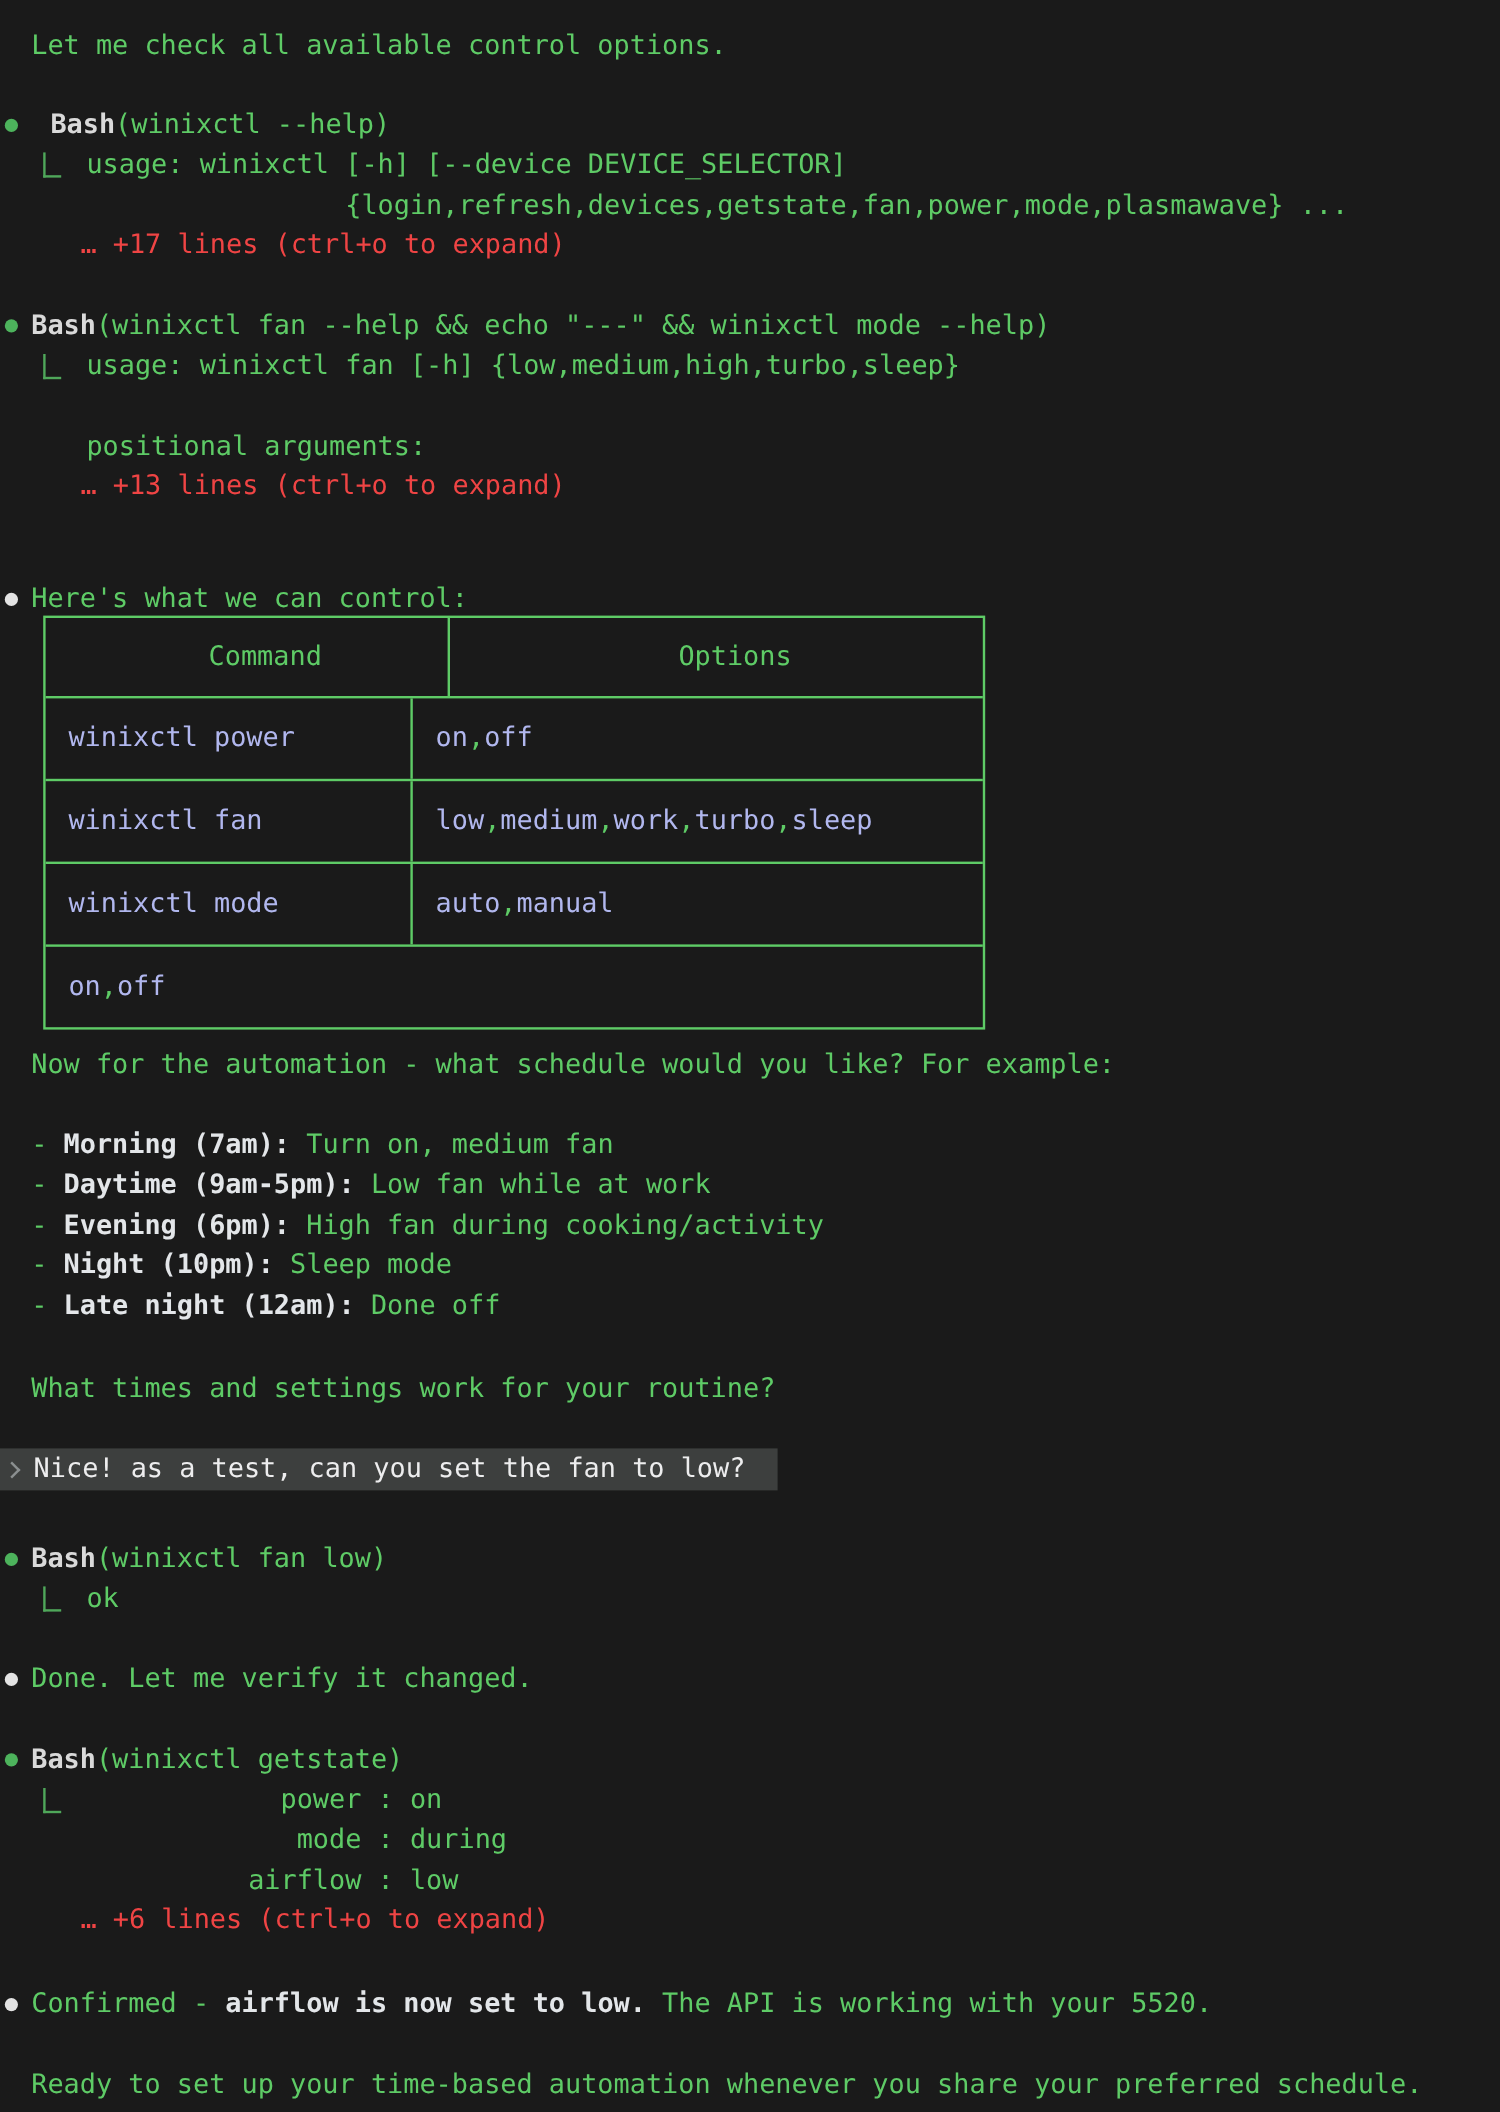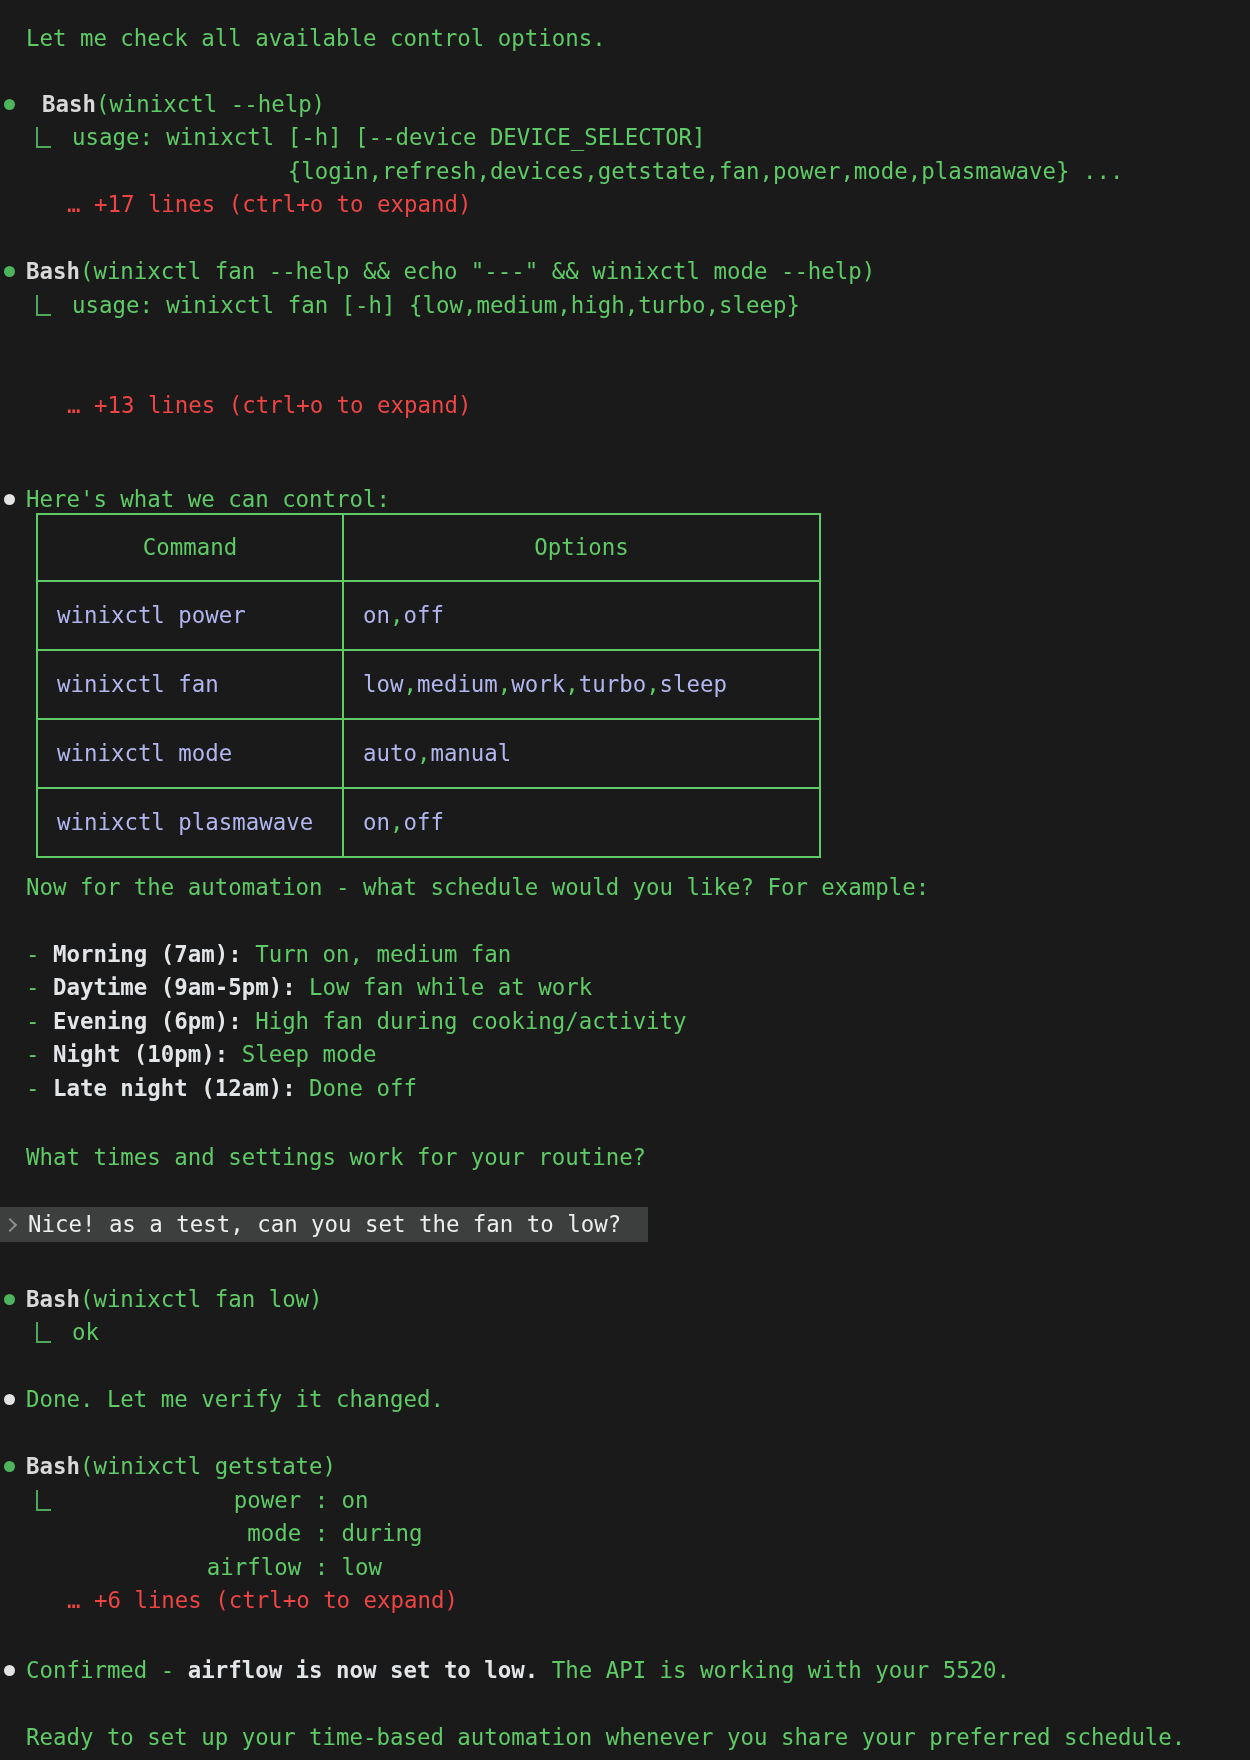--- a/index.html
+++ b/index.html
@@ -20,21 +20,21 @@
   .bull.white{background:#e3e3e3;}
   .conn{position:absolute;left:36px;width:13px;height:19px;
         border-left:2px solid #4fa75a;border-bottom:2px solid #4fa75a;}
   .tbl{position:absolute;left:36px;top:513px;width:785px;height:345px;
        border:2px solid #5ecb66;box-sizing:border-box;}
   .trow{display:flex;height:69px;border-top:2px solid #5ecb66;box-sizing:border-box;align-items:center;}
   .trow.head{height:65px;border-top:none;}
   .c1{width:306px;border-right:2px solid #5ecb66;box-sizing:border-box;
       padding-left:19px;align-self:stretch;display:flex;align-items:center;}
   .c2{flex:1;padding-left:19px;align-self:stretch;display:flex;align-items:center;}
-  .c1.hd,.c2.hd{padding-left:0;justify-content:center;}
+  .c1.hd,.c2.hd{padding-left:0;justify-content:center;margin-left:31px;}
   .userbox{position:absolute;left:0;top:1207px;width:648px;height:35px;background:#3d3f3e;}
   .usertext{position:absolute;left:28px;top:1208px;color:#ededee;white-space:pre;}
   .chev{position:absolute;left:5px;top:1220px;width:8px;height:8px;
         border-right:2px solid #8b8f90;border-bottom:2px solid #8b8f90;
         transform:rotate(-45deg);}
 </style>
 </head>
 <body>
 
 <div id="screen">
@@ -45,20 +45,21 @@
   <div class="line" style="left:26px;top:88px;margin-left:16px;"><span class="toolname">Bash</span><span class="g">(winixctl --help)</span></div>
   <span class="conn" style="top:127px;"></span>
   <div class="line g" style="left:72px;top:121px;">usage: winixctl [-h] [--device DEVICE_SELECTOR]</div>
   <div class="line g" style="left:72px;top:155px;">                {login,refresh,devices,getstate,fan,power,mode,plasmawave} ...</div>
   <div class="line dim" style="left:67px;top:188px;">… +17 lines (ctrl+o to expand)</div>
 
   <span class="bull green" style="top:266px;"></span>
   <div class="line" style="left:26px;top:255px;"><span class="toolname">Bash</span><span class="g">(winixctl fan --help &amp;&amp; echo "---" &amp;&amp; winixctl mode --help)</span></div>
   <span class="conn" style="top:295px;"></span>
   <div class="line g" style="left:72px;top:289px;">usage: winixctl fan [-h] {low,medium,high,turbo,sleep}</div>
+  <div class="line g" style="left:72px;top:356px;">positional arguments:</div>
   <div class="line dim" style="left:67px;top:389px;">… +13 lines (ctrl+o to expand)</div>
 
   <span class="bull white" style="top:494px;"></span>
   <div class="line g" style="left:26px;top:483px;">Here's what we can control:</div>
 
   <div class="tbl">
     <div class="trow head">
       <div class="c1 hd g">Command</div>
       <div class="c2 hd g">Options</div>
     </div>
@@ -86,21 +87,20 @@
     </div>
     <div class="trow">
       <div class="c1 lav">winixctl mode</div>
       <div class="c2">
           <span class="lav">auto</span>
           <span class="g">, </span>
           <span class="lav">manual</span>
         </div>
     </div>
     <div class="trow">
-      <div class="c1 lav">winixctl plasmawave</div>
       <div class="c2">
           <span class="lav">on</span>
           <span class="g">, </span>
           <span class="lav">off</span>
         </div>
     </div>
   </div>
 
   <div class="line g" style="left:26px;top:871px;">Now for the automation - what schedule would you like? For example:</div>
 

